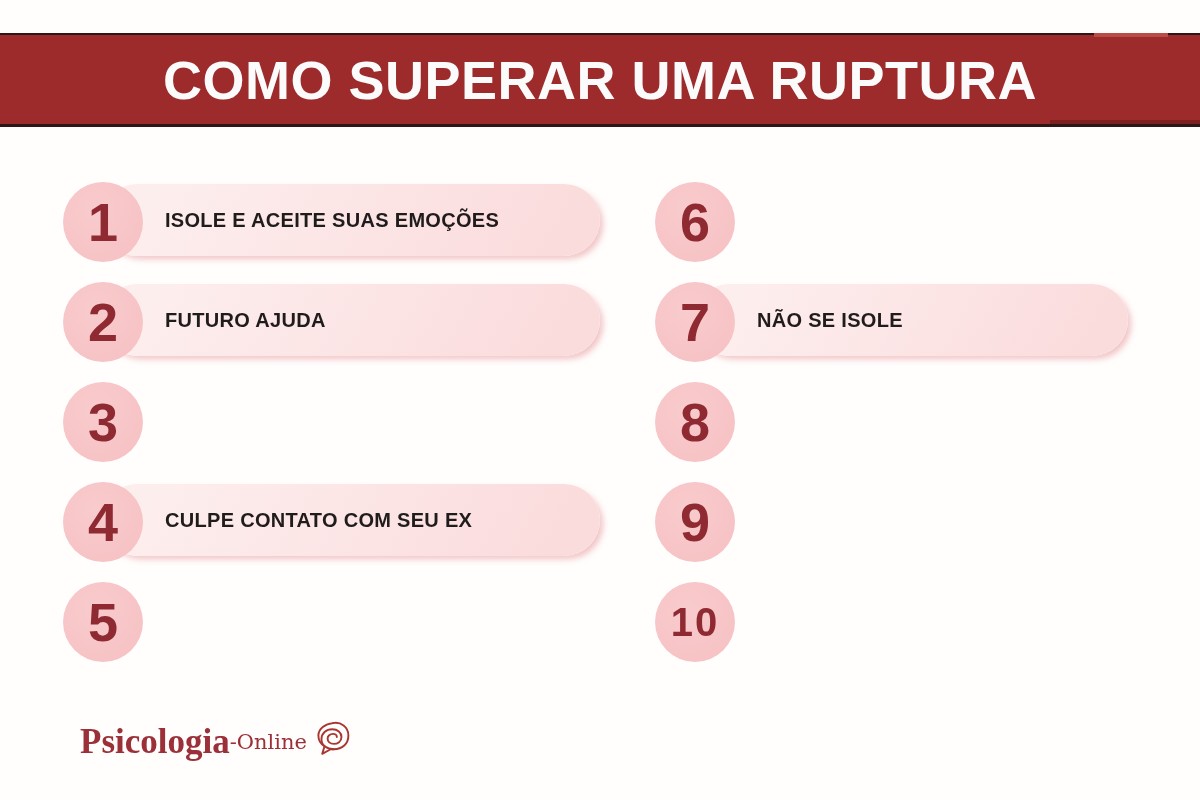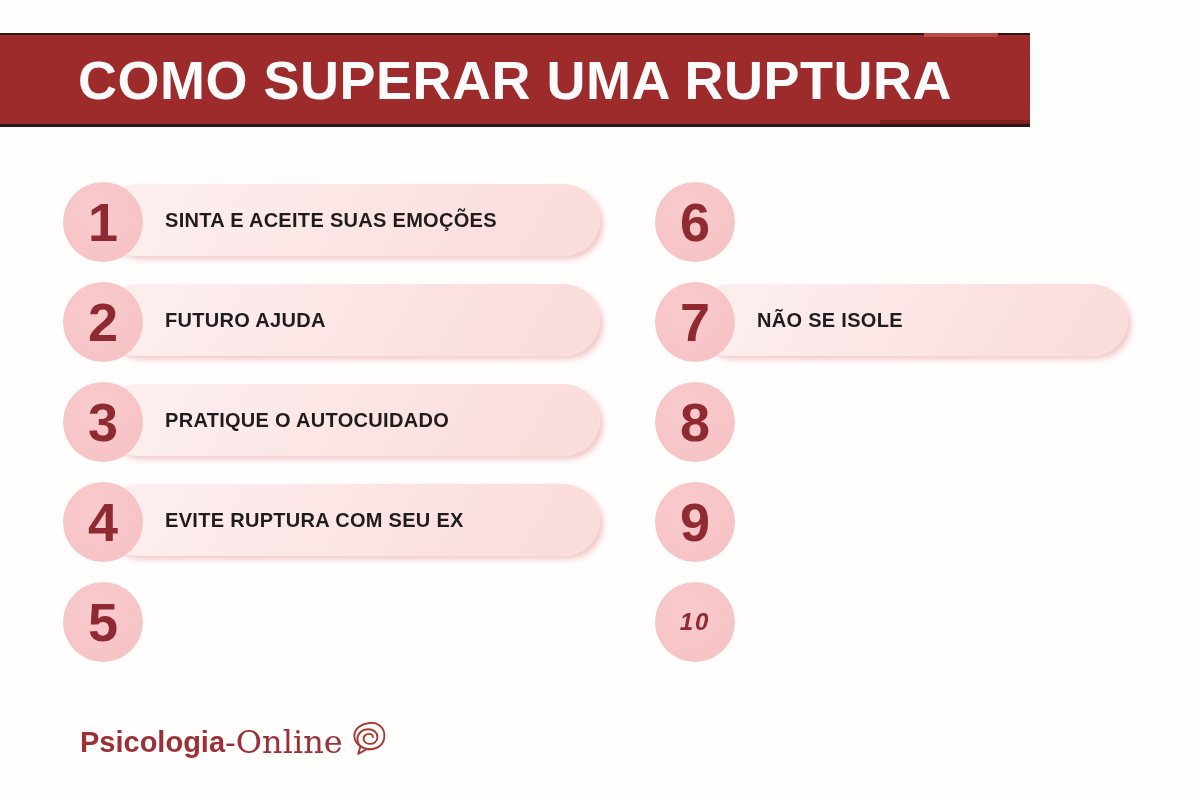--- a/index.html
+++ b/index.html
@@ -3,21 +3,21 @@
 <meta charset="utf-8">
 <style>
   html,body{margin:0;padding:0;}
   body{
     width:1200px;height:800px;position:relative;overflow:hidden;
     background:#fffefd;
     font-family:"Liberation Sans",sans-serif;
   }
   
   .banner{
-    position:absolute;left:0;top:33px;width:1030px;height:89px;
+    position:absolute;left:0;top:33px;width:1200px;height:89px;
     background:#9d2b2b;
     border-top:2px solid #2e1616;border-bottom:3px solid #2e1616;
     display:flex;align-items:center;justify-content:center;
     box-sizing:content-box;
   }
   .banner-title{
     color:#fcfbfb;font-size:54px;font-weight:bold;letter-spacing:.5px;
     white-space:nowrap;
   }
   .banner-sliver{
@@ -42,72 +42,69 @@
   .item-label{
     font-size:20px;font-weight:bold;color:#201c1c;letter-spacing:.3px;
     white-space:nowrap;
   }
   .circle{
     position:absolute;left:0;top:0;width:80px;height:80px;border-radius:50%;
     background:radial-gradient(circle at 40% 35%,#f9cbcc,#f6c0c3);
     display:flex;align-items:center;justify-content:center;
   }
   .item-number{font-size:54px;font-weight:bold;color:#8f2a33;line-height:1;}
-  .item-number.two-digit{font-size:24px;letter-spacing:2px;font-style:italic;}
+  .item-number.two-digit{font-size:40px;letter-spacing:2px;}
   
   .brand{
     position:absolute;left:80px;top:720px;height:44px;
     display:flex;align-items:center;color:#9c3038;
   }
-  .brand-bold{font-family:Liberation Sans, sans-serif;font-weight:bold;font-size:29px;}
-  .brand-rest{font-family:"DejaVu Serif",serif;font-size:32px;}
+  .brand-bold{font-family:Liberation Serif, serif;font-weight:bold;font-size:35px;}
+  .brand-rest{font-family:"DejaVu Serif",serif;font-size:21px;}
   .brain{margin-left:6px;transform:translateY(-2px);}
 </style>
 </head>
 <body>
 
 <header class="banner">
   <div class="banner-sliver"></div>
   <h1 class="banner-title">COMO SUPERAR UMA RUPTURA</h1>
   <div class="banner-dark-patch"></div>
 </header>
 
 <main class="content">
   <div class="col col-left">
 
     <div class="item">
       <div class="pill">
-        <span class="item-label">SINTA E ACEITE SUAS EMOÇÕES</span>
+        <span class="item-label">ISOLE E ACEITE SUAS EMOÇÕES</span>
       </div>
       <div class="circle">
         <span class="item-number">1</span>
       </div>
     </div>
 
     <div class="item">
       <div class="pill">
         <span class="item-label">FUTURO AJUDA</span>
       </div>
       <div class="circle">
         <span class="item-number">2</span>
       </div>
     </div>
 
     <div class="item">
-      <div class="pill">
-        <span class="item-label">PRATIQUE O AUTOCUIDADO</span>
-      </div>
       <div class="circle">
         <span class="item-number">3</span>
       </div>
     </div>
 
     <div class="item">
       <div class="pill">
-        <span class="item-label">EVITE RUPTURA COM SEU EX</span>
+        <span class="item-label">CULPE CONTATO COM SEU EX</span>
       </div>
       <div class="circle">
         <span class="item-number">4</span>
       </div>
     </div>
 
     <div class="item">
       <div class="circle">
         <span class="item-number">5</span>
       </div>

